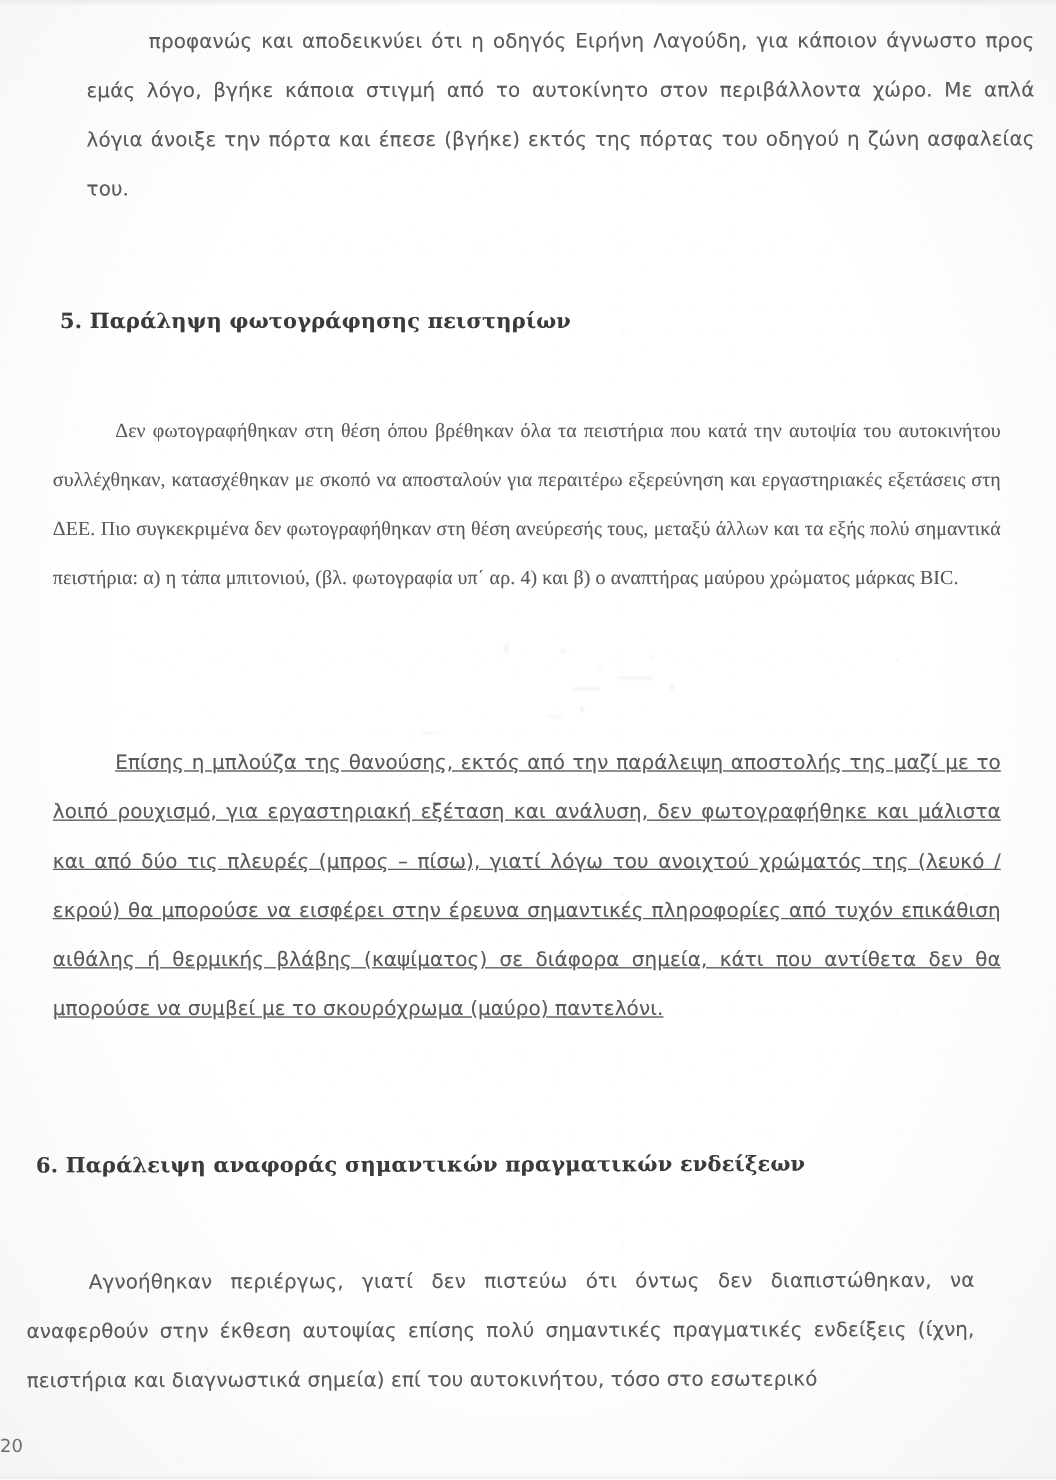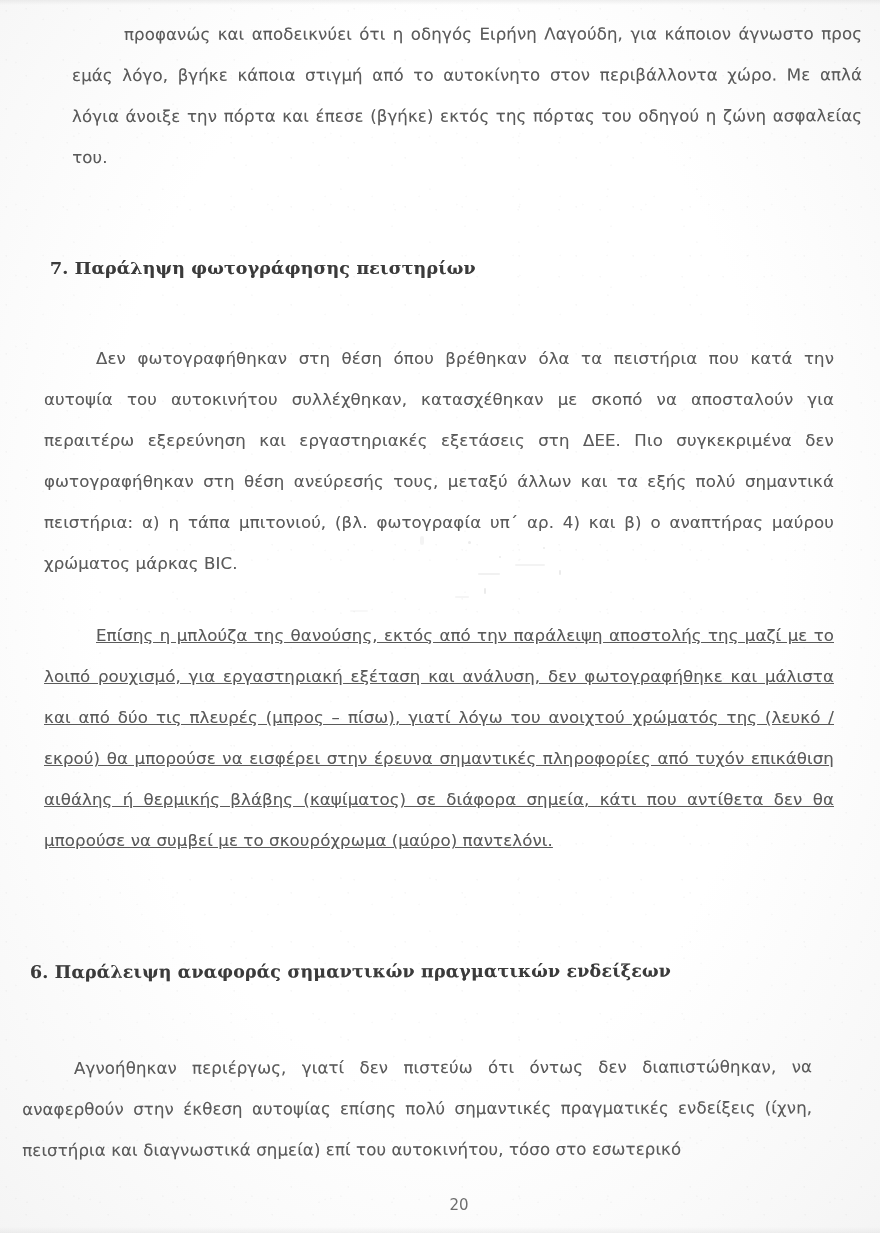--- a/index.html
+++ b/index.html
@@ -68,40 +68,39 @@
     font-weight: bold;
     color: #3b3b3b;
     margin: 0;
     letter-spacing: 0.2px;
     text-shadow: 0 0 0.5px rgba(59,59,59,0.4);
   }
 
   
   #para-intro   { position: absolute; left: 0px;  top: 14px;   width: 790px; margin-left: 28px; }
   #heading-5    { position: absolute; left: 6px;  top: 258px;  width: 700px; }
-  #para-5-a     { position: absolute; left: 0px;  top: 338px;  width: 790px; }
+  #para-5-a     { position: absolute; left: 0px;  top: 338px;  width: 790px; font-family: Liberation Serif, serif; }
   #para-5-b     { position: absolute; left: 0px;  top: 615px;  width: 790px; text-decoration: underline; }
   #heading-6    { position: absolute; left: -14px;top: 962px;  width: 760px; }
   #para-6-a     { position: absolute; left: -22px;top: 1048px; width: 790px; }
 
   
   #heading-6, #para-6-a { transform: rotate(-0.12deg); transform-origin: left top; }
   #para-intro { transform: rotate(-0.05deg); transform-origin: left top; }
 
   
   .page-number {
     position: absolute;
     left: 0;
     right: 0;
     top: 1196px;
-    text-align: center;
+    text-align: left;
     font-family: "DejaVu Sans", sans-serif;
     font-size: 15px;
     color: #6d6d6d;
-    padding-left: 38px;
   }
 
   
   .smudge {
     position: absolute;
     pointer-events: none;
     border-radius: 50%;
     background: rgba(130,130,130,0.16);
     filter: blur(0.7px);
   }
@@ -131,21 +130,21 @@
 
 <div class="page">
 
   <div class="edge-noise-top"></div>
   <div class="grain"></div>
 
   <div class="content">
 
     <p class="para" id="para-intro">προφανώς και αποδεικνύει ότι η οδηγός Ειρήνη Λαγούδη, για κάποιον άγνωστο προς εμάς λόγο, βγήκε κάποια στιγμή από το αυτοκίνητο στον περιβάλλοντα χώρο. Με απλά λόγια άνοιξε την πόρτα και έπεσε (βγήκε) εκτός της πόρτας του οδηγού η ζώνη ασφαλείας του.</p>
 
-    <h2 class="heading" id="heading-5">7. Παράληψη φωτογράφησης πειστηρίων</h2>
+    <h2 class="heading" id="heading-5">5. Παράληψη φωτογράφησης πειστηρίων</h2>
 
     <p class="para" id="para-5-a">Δεν φωτογραφήθηκαν στη θέση όπου βρέθηκαν όλα τα πειστήρια που κατά την αυτοψία του αυτοκινήτου συλλέχθηκαν, κατασχέθηκαν με σκοπό να αποσταλούν για περαιτέρω εξερεύνηση και εργαστηριακές εξετάσεις στη ΔΕΕ. Πιο συγκεκριμένα δεν φωτογραφήθηκαν στη θέση ανεύρεσής τους, μεταξύ άλλων και τα εξής πολύ σημαντικά πειστήρια: α)  η τάπα μπιτονιού, (βλ. φωτογραφία υπ΄ αρ. 4) και β) ο αναπτήρας μαύρου χρώματος μάρκας BIC.</p>
 
     <p class="para" id="para-5-b">Επίσης η μπλούζα της θανούσης, εκτός από την παράλειψη αποστολής της μαζί με το λοιπό ρουχισμό, για εργαστηριακή εξέταση και ανάλυση, δεν φωτογραφήθηκε και μάλιστα και από δύο τις πλευρές (μπρος – πίσω), γιατί λόγω του ανοιχτού χρώματός της (λευκό / εκρού) θα μπορούσε να εισφέρει στην έρευνα σημαντικές πληροφορίες από τυχόν επικάθιση αιθάλης ή θερμικής βλάβης (καψίματος) σε διάφορα σημεία, κάτι που αντίθετα δεν θα μπορούσε να συμβεί με το σκουρόχρωμα (μαύρο) παντελόνι.</p>
 
     <h2 class="heading" id="heading-6">6. Παράλειψη αναφοράς σημαντικών πραγματικών ενδείξεων</h2>
 
     <p class="para" id="para-6-a">Αγνοήθηκαν περιέργως, γιατί δεν πιστεύω ότι όντως δεν διαπιστώθηκαν, να αναφερθούν στην έκθεση αυτοψίας επίσης πολύ σημαντικές πραγματικές ενδείξεις (ίχνη, πειστήρια και διαγνωστικά σημεία) επί του αυτοκινήτου, τόσο στο εσωτερικό</p>
 
   </div>

